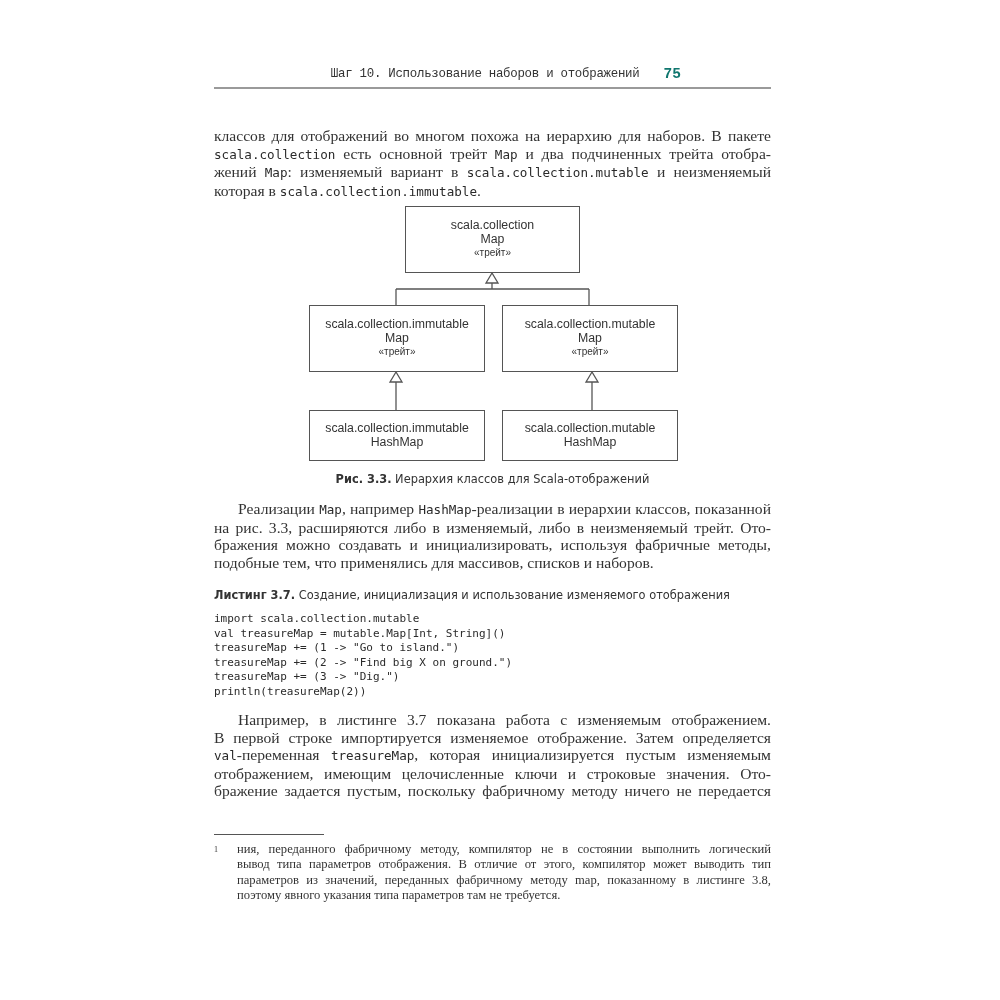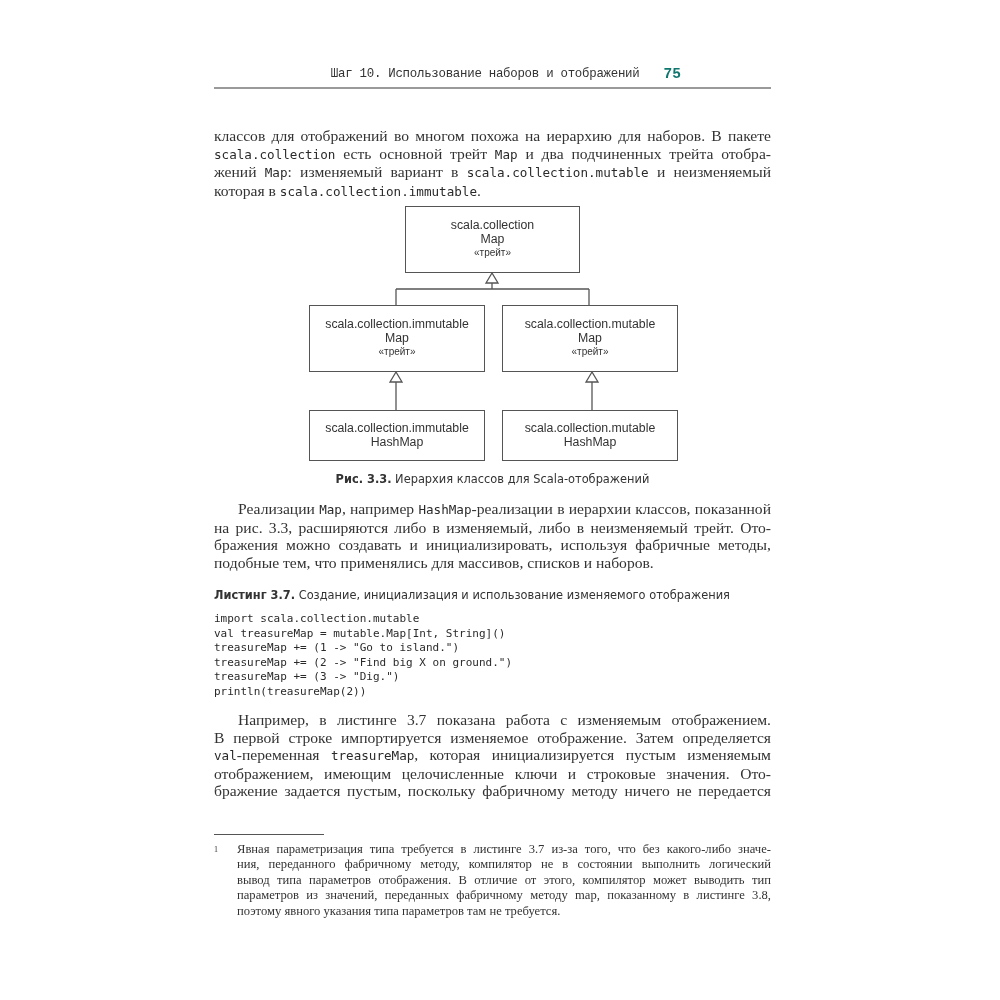--- a/index.html
+++ b/index.html
@@ -156,19 +156,18 @@
     <span class="line"><span>В первой строке импортируется изменяемое отображение. Затем определяется</span></span>
     <span class="line"><code>val</code><span>-переменная </span><code>treasureMap</code><span>, которая инициализируется пустым изменяемым</span></span>
     <span class="line"><span>отображением, имеющим целочисленные ключи и строковые значения. Ото-</span></span>
     <span class="line"><span>бражение задается пустым, поскольку фабричному методу ничего не передается</span></span>
   </div>
 
 <div class="fn-rule"></div>
 <div class="footnote">
   <span class="fn-marker">1</span>
   <div class="fn-text">
-      <span class="fn-line">Явная параметризация типа требуется в листинге 3.7 из-за того, что без какого-либо значе-</span>
       <span class="fn-line">ния, переданного фабричному методу, компилятор не в состоянии выполнить логический</span>
       <span class="fn-line">вывод типа параметров отображения. В отличие от этого, компилятор может выводить тип</span>
       <span class="fn-line">параметров из значений, переданных фабричному методу map, показанному в листинге 3.8,</span>
       <span class="fn-line last">поэтому явного указания типа параметров там не требуется.</span>
     </div>
 </div>
 
 </body></html>

